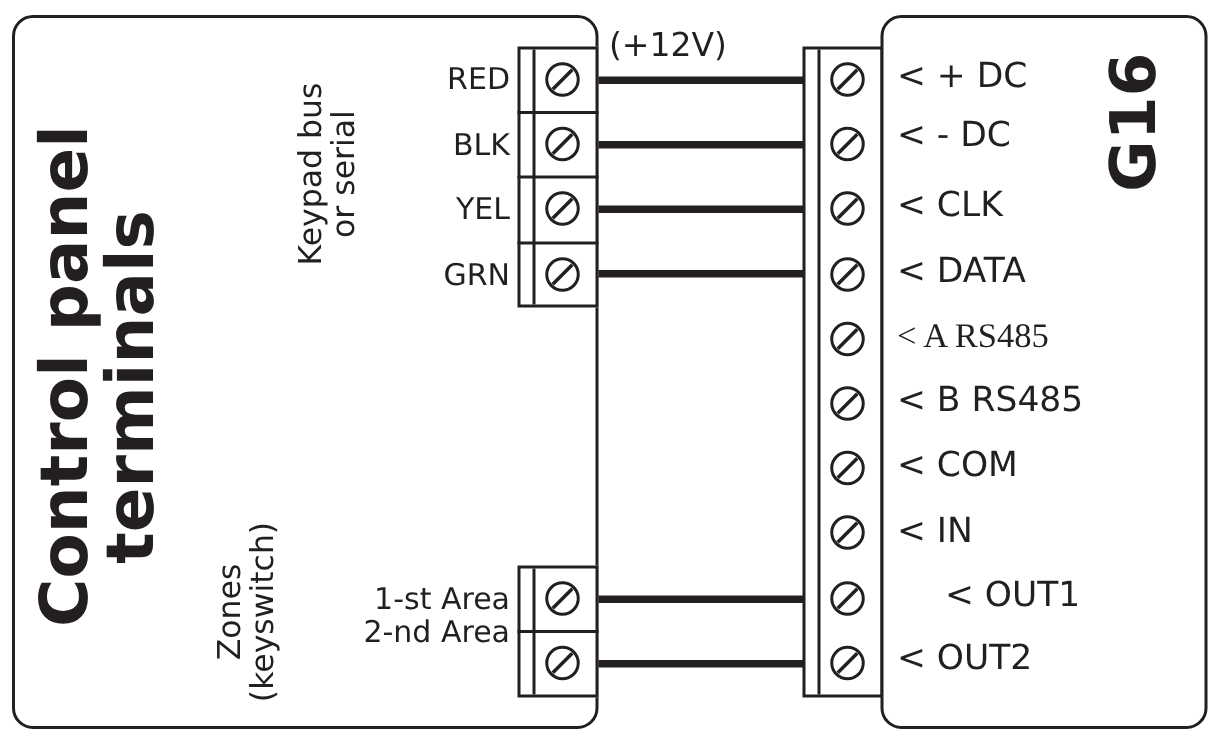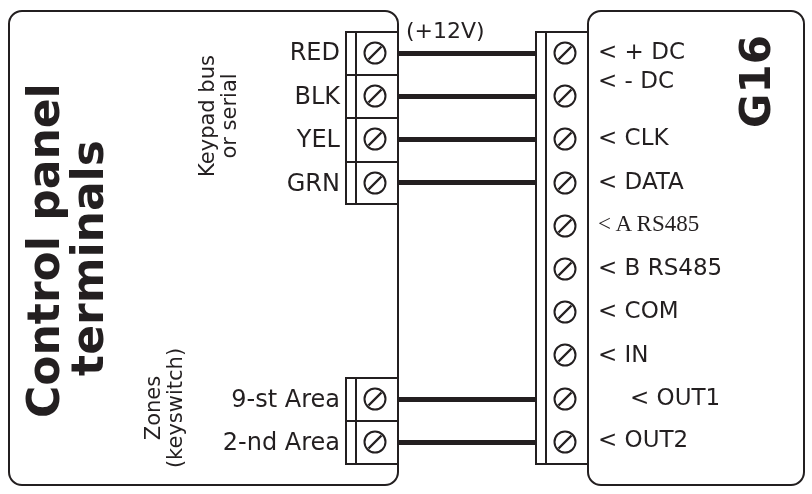--- a/index.html
+++ b/index.html
@@ -5,21 +5,21 @@
   html, body { margin: 0; padding: 0; background: #ffffff; }
   body { width: 812px; height: 494px; position: relative; overflow: hidden;
          font-family: "DejaVu Sans", sans-serif; color: #231f20; }
   .box { position: absolute; border: 2px solid #231f20; border-radius: 14px; box-sizing: border-box; background:#fff; }
   #left-box { left: 8px; top: 10px; width: 391px; height: 476px; }
   #right-box { left: 587px; top: 10px; width: 218px; height: 476px; }
   .tblock { position: absolute; box-sizing: border-box; border: 2px solid #231f20; background: #fff; }
   .tstrip { position: absolute; top: 0; bottom: 0; width: 8px; border-right: 2px solid #231f20; }
   .screw { position: absolute; width: 26px; height: 26px; }
   .wire { position: absolute; height: 5px; background: #231f20; }
-  .lbl { position: absolute; font-size: 24px; line-height: 26px; white-space: nowrap; }
+  .lbl { position: absolute; font-size: 20px; line-height: 26px; white-space: nowrap; }
   .rlbl { position: absolute; left: 598px; font-size: 23px; line-height: 26px; white-space: nowrap; }
   .vert { position: absolute; transform-origin: left top; transform: rotate(-90deg); white-space: nowrap; }
   #title-left { font-weight: bold; font-size: 44px; line-height: 44px; text-align: center; }
   #title-right { font-weight: bold; font-size: 42px; line-height: 42px; }
   .side { font-size: 21px; line-height: 22px; text-align: center; }
 </style>
 </head>
 <body>
 
 <div id="left-box" class="box"></div>
@@ -54,25 +54,25 @@
 <div id="right-box" class="box"></div>
 <div id="title-right" class="vert" style="left:735px; top:128px;">G16</div>
 
 <div class="lbl" style="left:406px; top:18px; font-size:22px;">(+12V)</div>
 
 <div class="lbl" style="right:472px; top:39px;">RED</div>
 <div class="lbl" style="right:472px; top:83px;">BLK</div>
 <div class="lbl" style="right:472px; top:126px;">YEL</div>
 <div class="lbl" style="right:472px; top:170px;">GRN</div>
 
-<div class="lbl" style="right:472px; top:386px;">9-st Area</div>
-<div class="lbl" style="right:472px; top:429px;">2-nd Area</div>
+<div class="lbl" style="right:472px; top:386px;">1-st Area</div>
+<div class="lbl" style="right:472px; top:408px;">2-nd Area</div>
 
 <div class="rlbl" style="top:38px;">&lt; + DC</div>
-<div class="rlbl" style="top:67px;">&lt; - DC</div>
+<div class="rlbl" style="top:77px;">&lt; - DC</div>
 <div class="rlbl" style="top:124px;">&lt; CLK</div>
 <div class="rlbl" style="top:168px;">&lt; DATA</div>
 <div class="rlbl" style="top:211px;font-family:Liberation Serif, serif;">&lt; A RS485</div>
 <div class="rlbl" style="top:254px;">&lt; B RS485</div>
 <div class="rlbl" style="top:297px;">&lt; COM</div>
 <div class="rlbl" style="top:341px;">&lt; IN</div>
 <div class="rlbl" style="top:384px;margin-left:32px;">&lt; OUT1</div>
 <div class="rlbl" style="top:426px;">&lt; OUT2</div>
 
 <div id="dyn">

